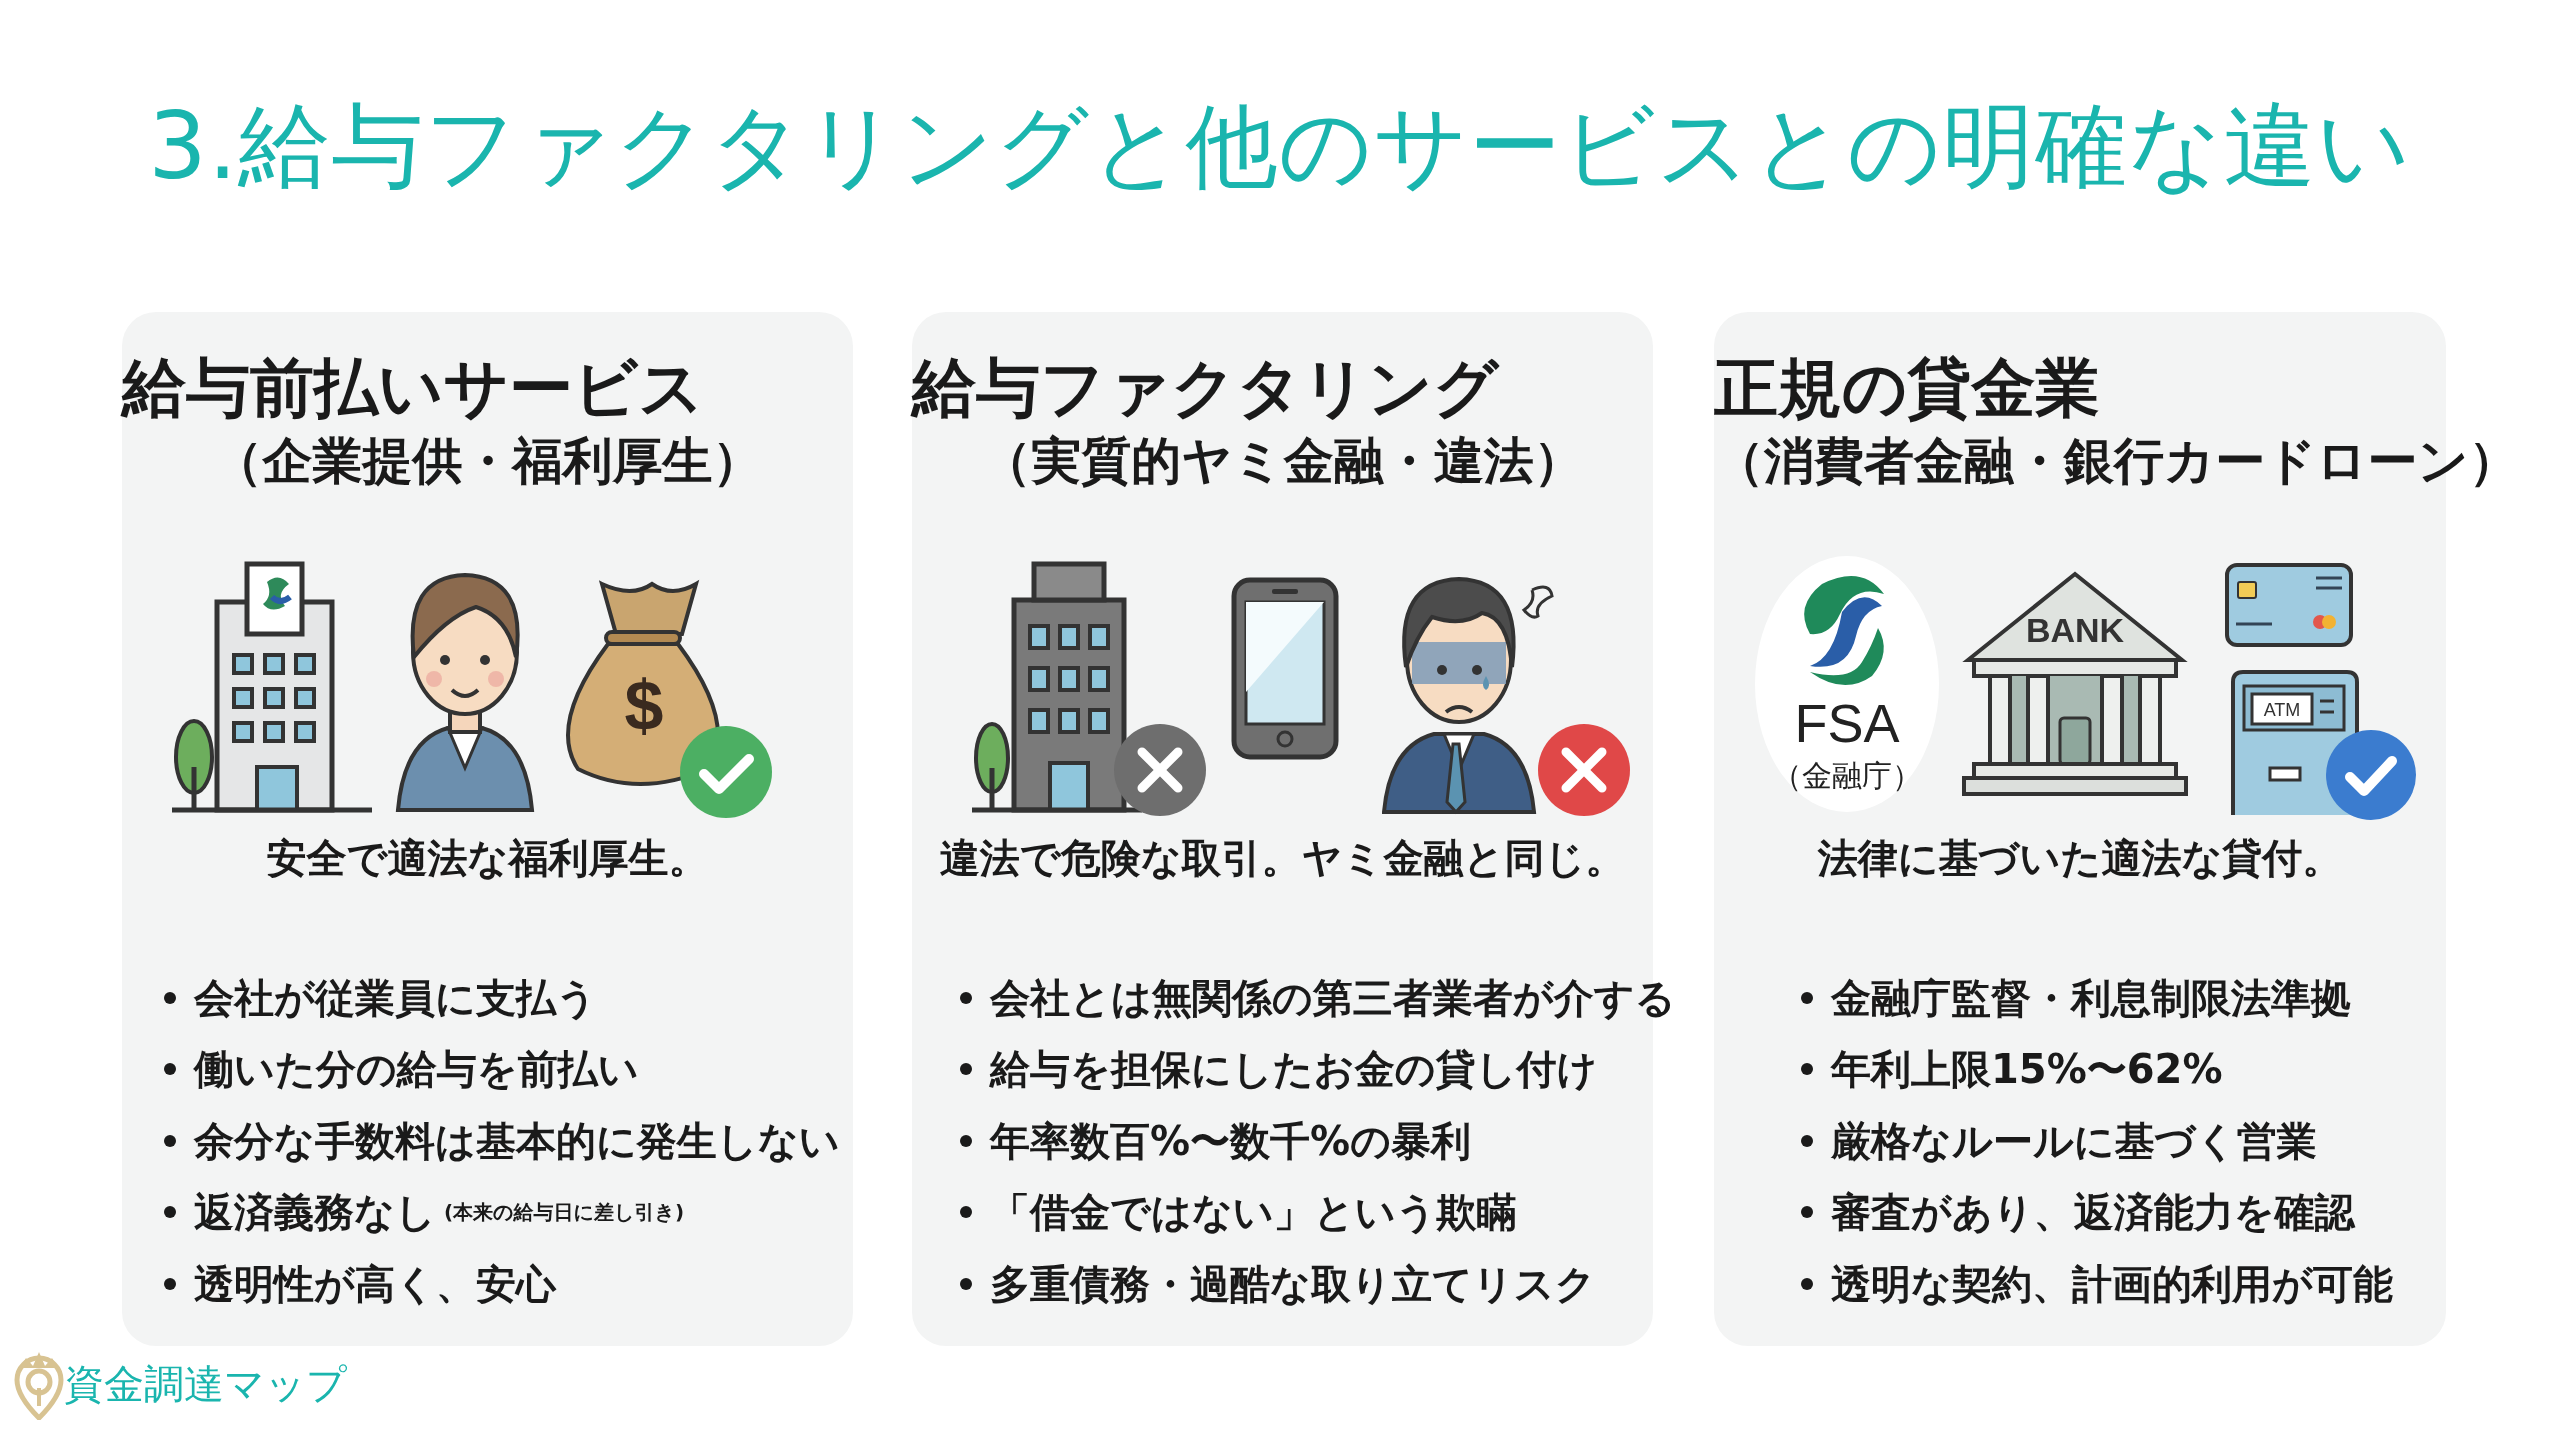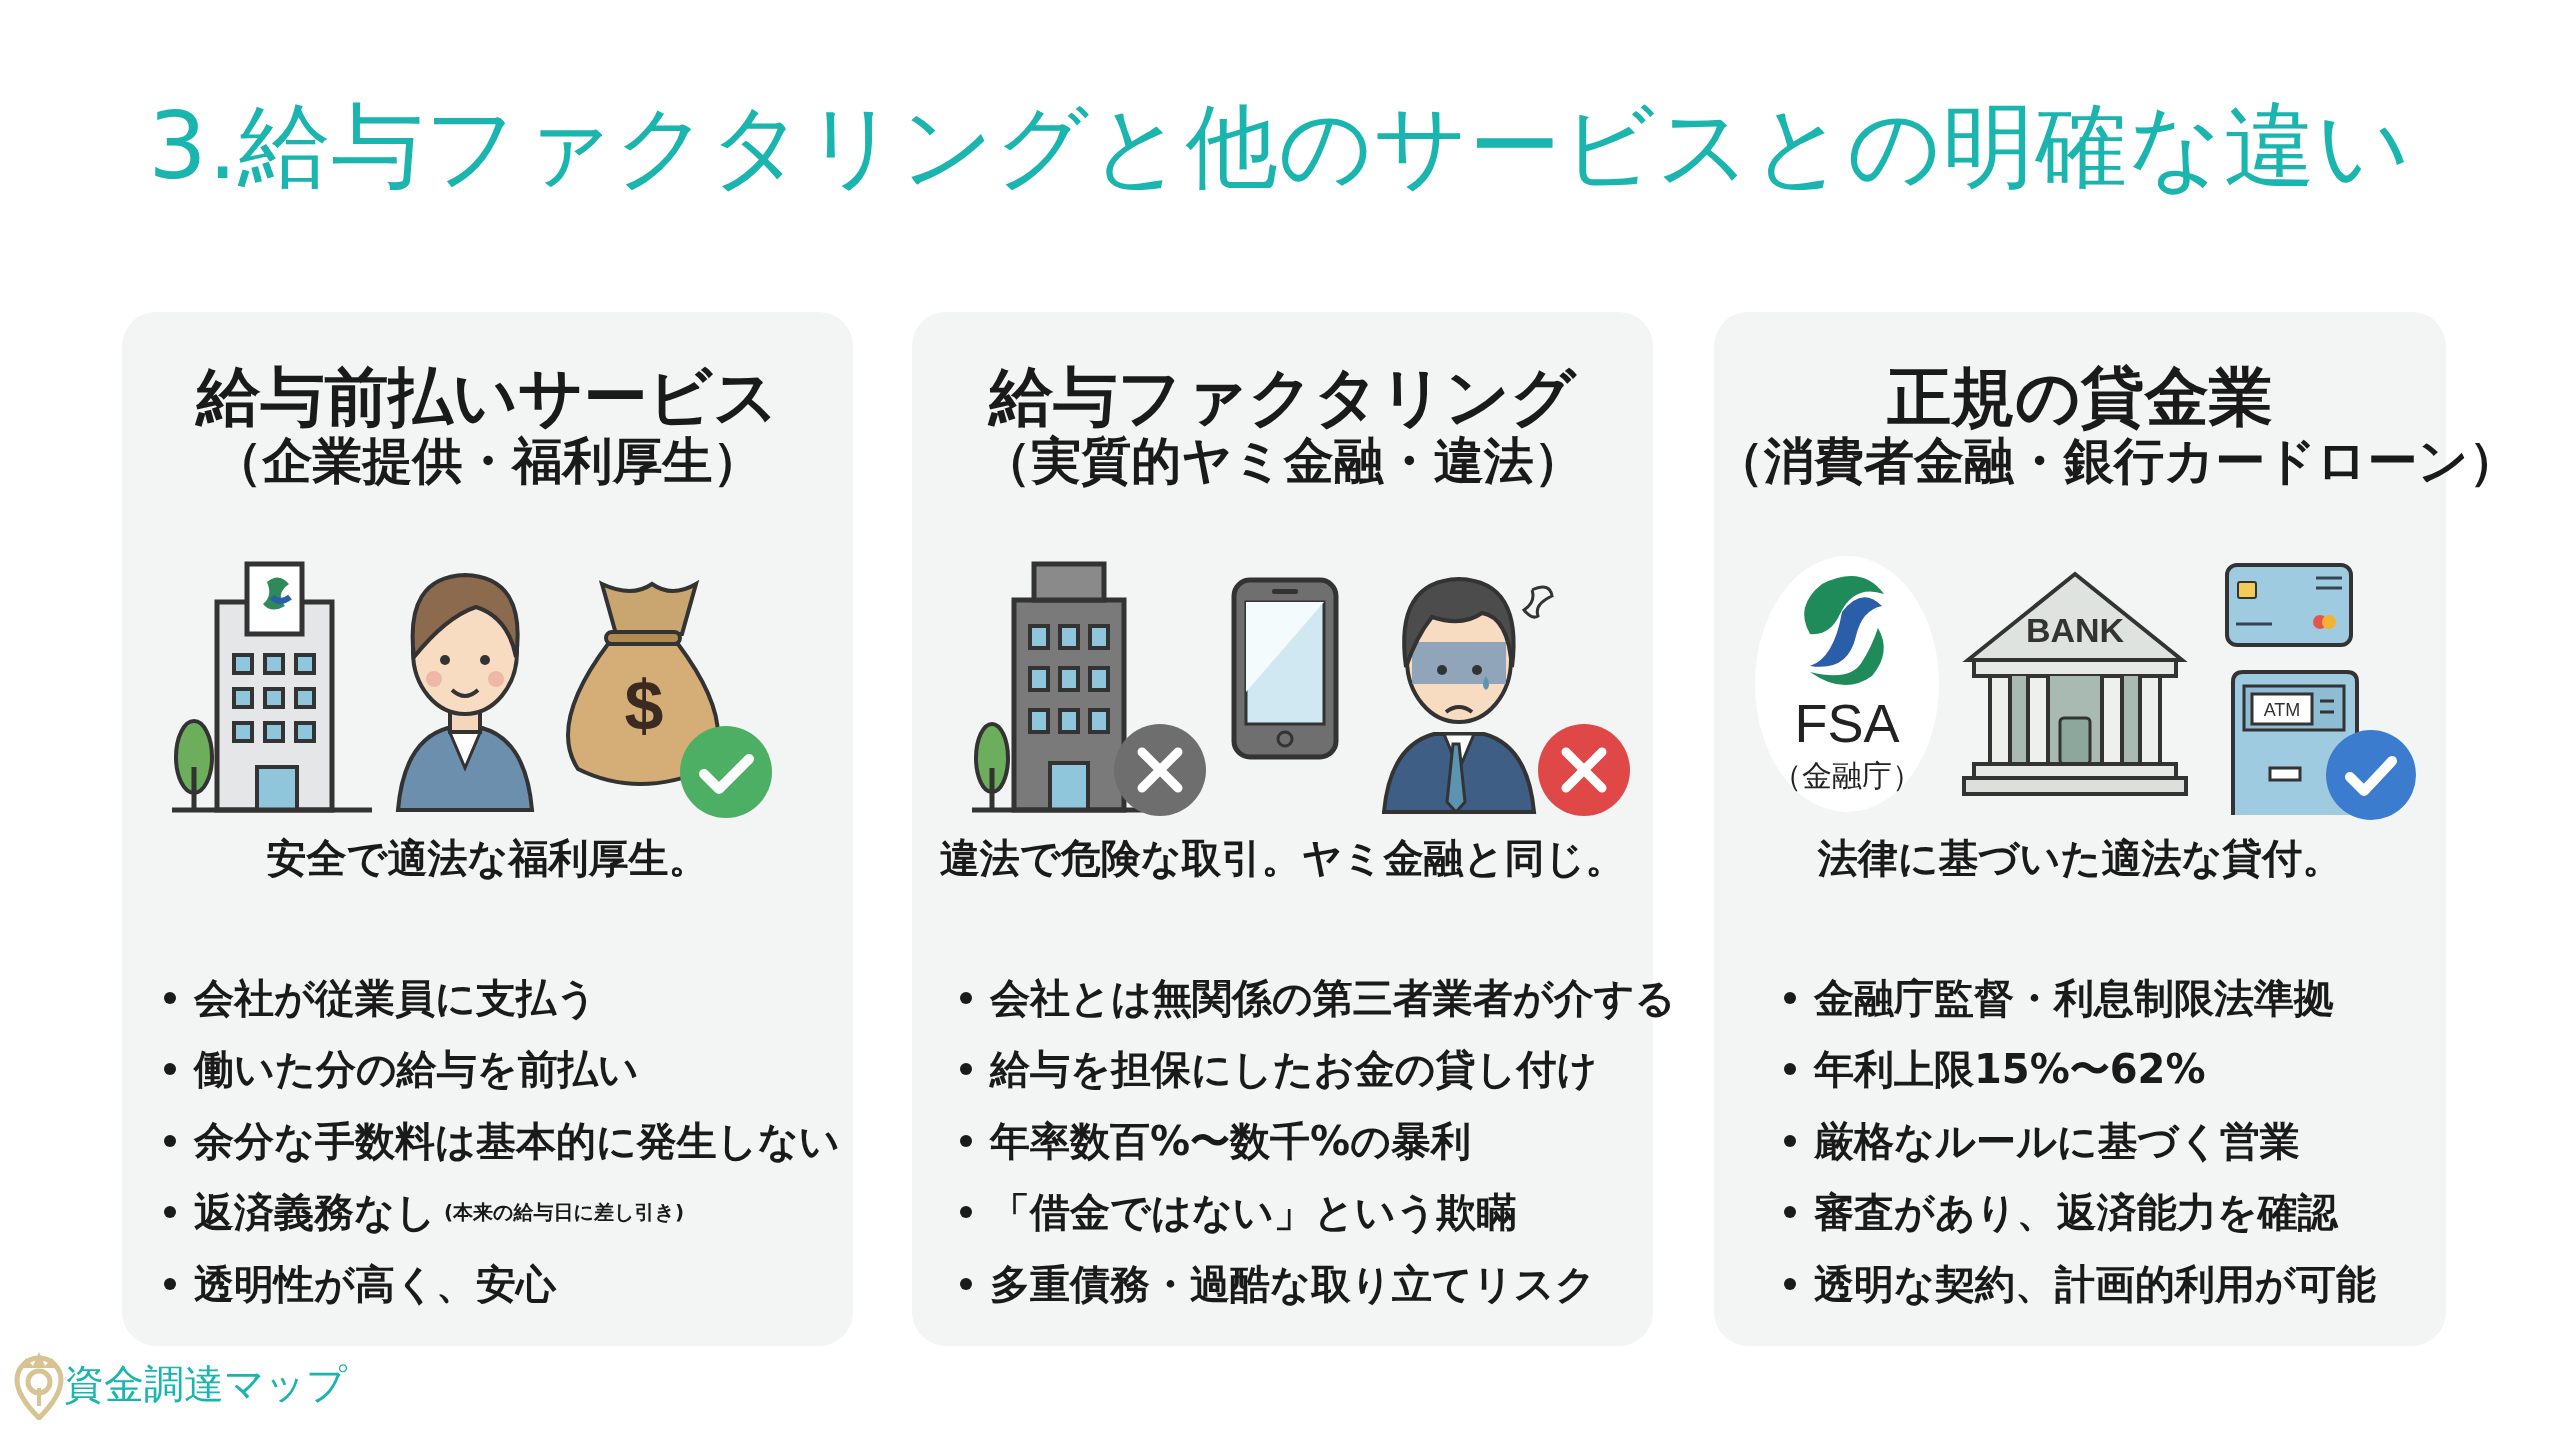--- a/index.html
+++ b/index.html
@@ -26,22 +26,22 @@
     height: 1034px;
     background: #f3f4f4;
     border-radius: 34px;
   }
   .card.c1 { left: 122px; width: 731px; }
   .card.c2 { left: 912px; width: 741px; }
   .card.c3 { left: 1714px; width: 732px; }
 
   .card-title {
     position: absolute; left: 0; right: 0; top: 36px;
-    text-align: center;
-    font-size: 64px; font-weight: bold; line-height: 80px; margin-top: 9px;
+    text-align: left;
+    font-size: 64px; font-weight: bold; line-height: 80px;
   }
   .card-subtitle {
     position: absolute; left: 0; right: 0; top: 114px;
     text-align: center;
     font-size: 50px; font-weight: bold; line-height: 70px;
     white-space: nowrap;
   }
   .illus {
     position: absolute; left: 0; right: 0; top: 220px; height: 290px;
   }
@@ -50,21 +50,21 @@
     position: absolute; left: 0; right: 0; top: 516px;
     text-align: center;
     font-size: 40px; font-weight: bold; line-height: 60px;
     white-space: nowrap;
   }
   .bullets {
     position: absolute; left: 30px; right: 10px; top: 650px;
     list-style: none;
   }
   .card.c2 .bullets { left: 36px; }
-  .card.c3 .bullets { left: 58px; text-align: right; }
+  .card.c3 .bullets { left: 75px; text-align: right; }
   .bullets li {
     height: 71.5px;
     font-size: 40px; font-weight: bold; line-height: 60px;
     white-space: nowrap;
     display: flex; align-items: center;
   }
   .bullets li .dot {
     display: inline-block; width: 12px; height: 12px; border-radius: 50%;
     background: #1a1a1a; margin: 0 18px 0 12px; flex: none;
   }

